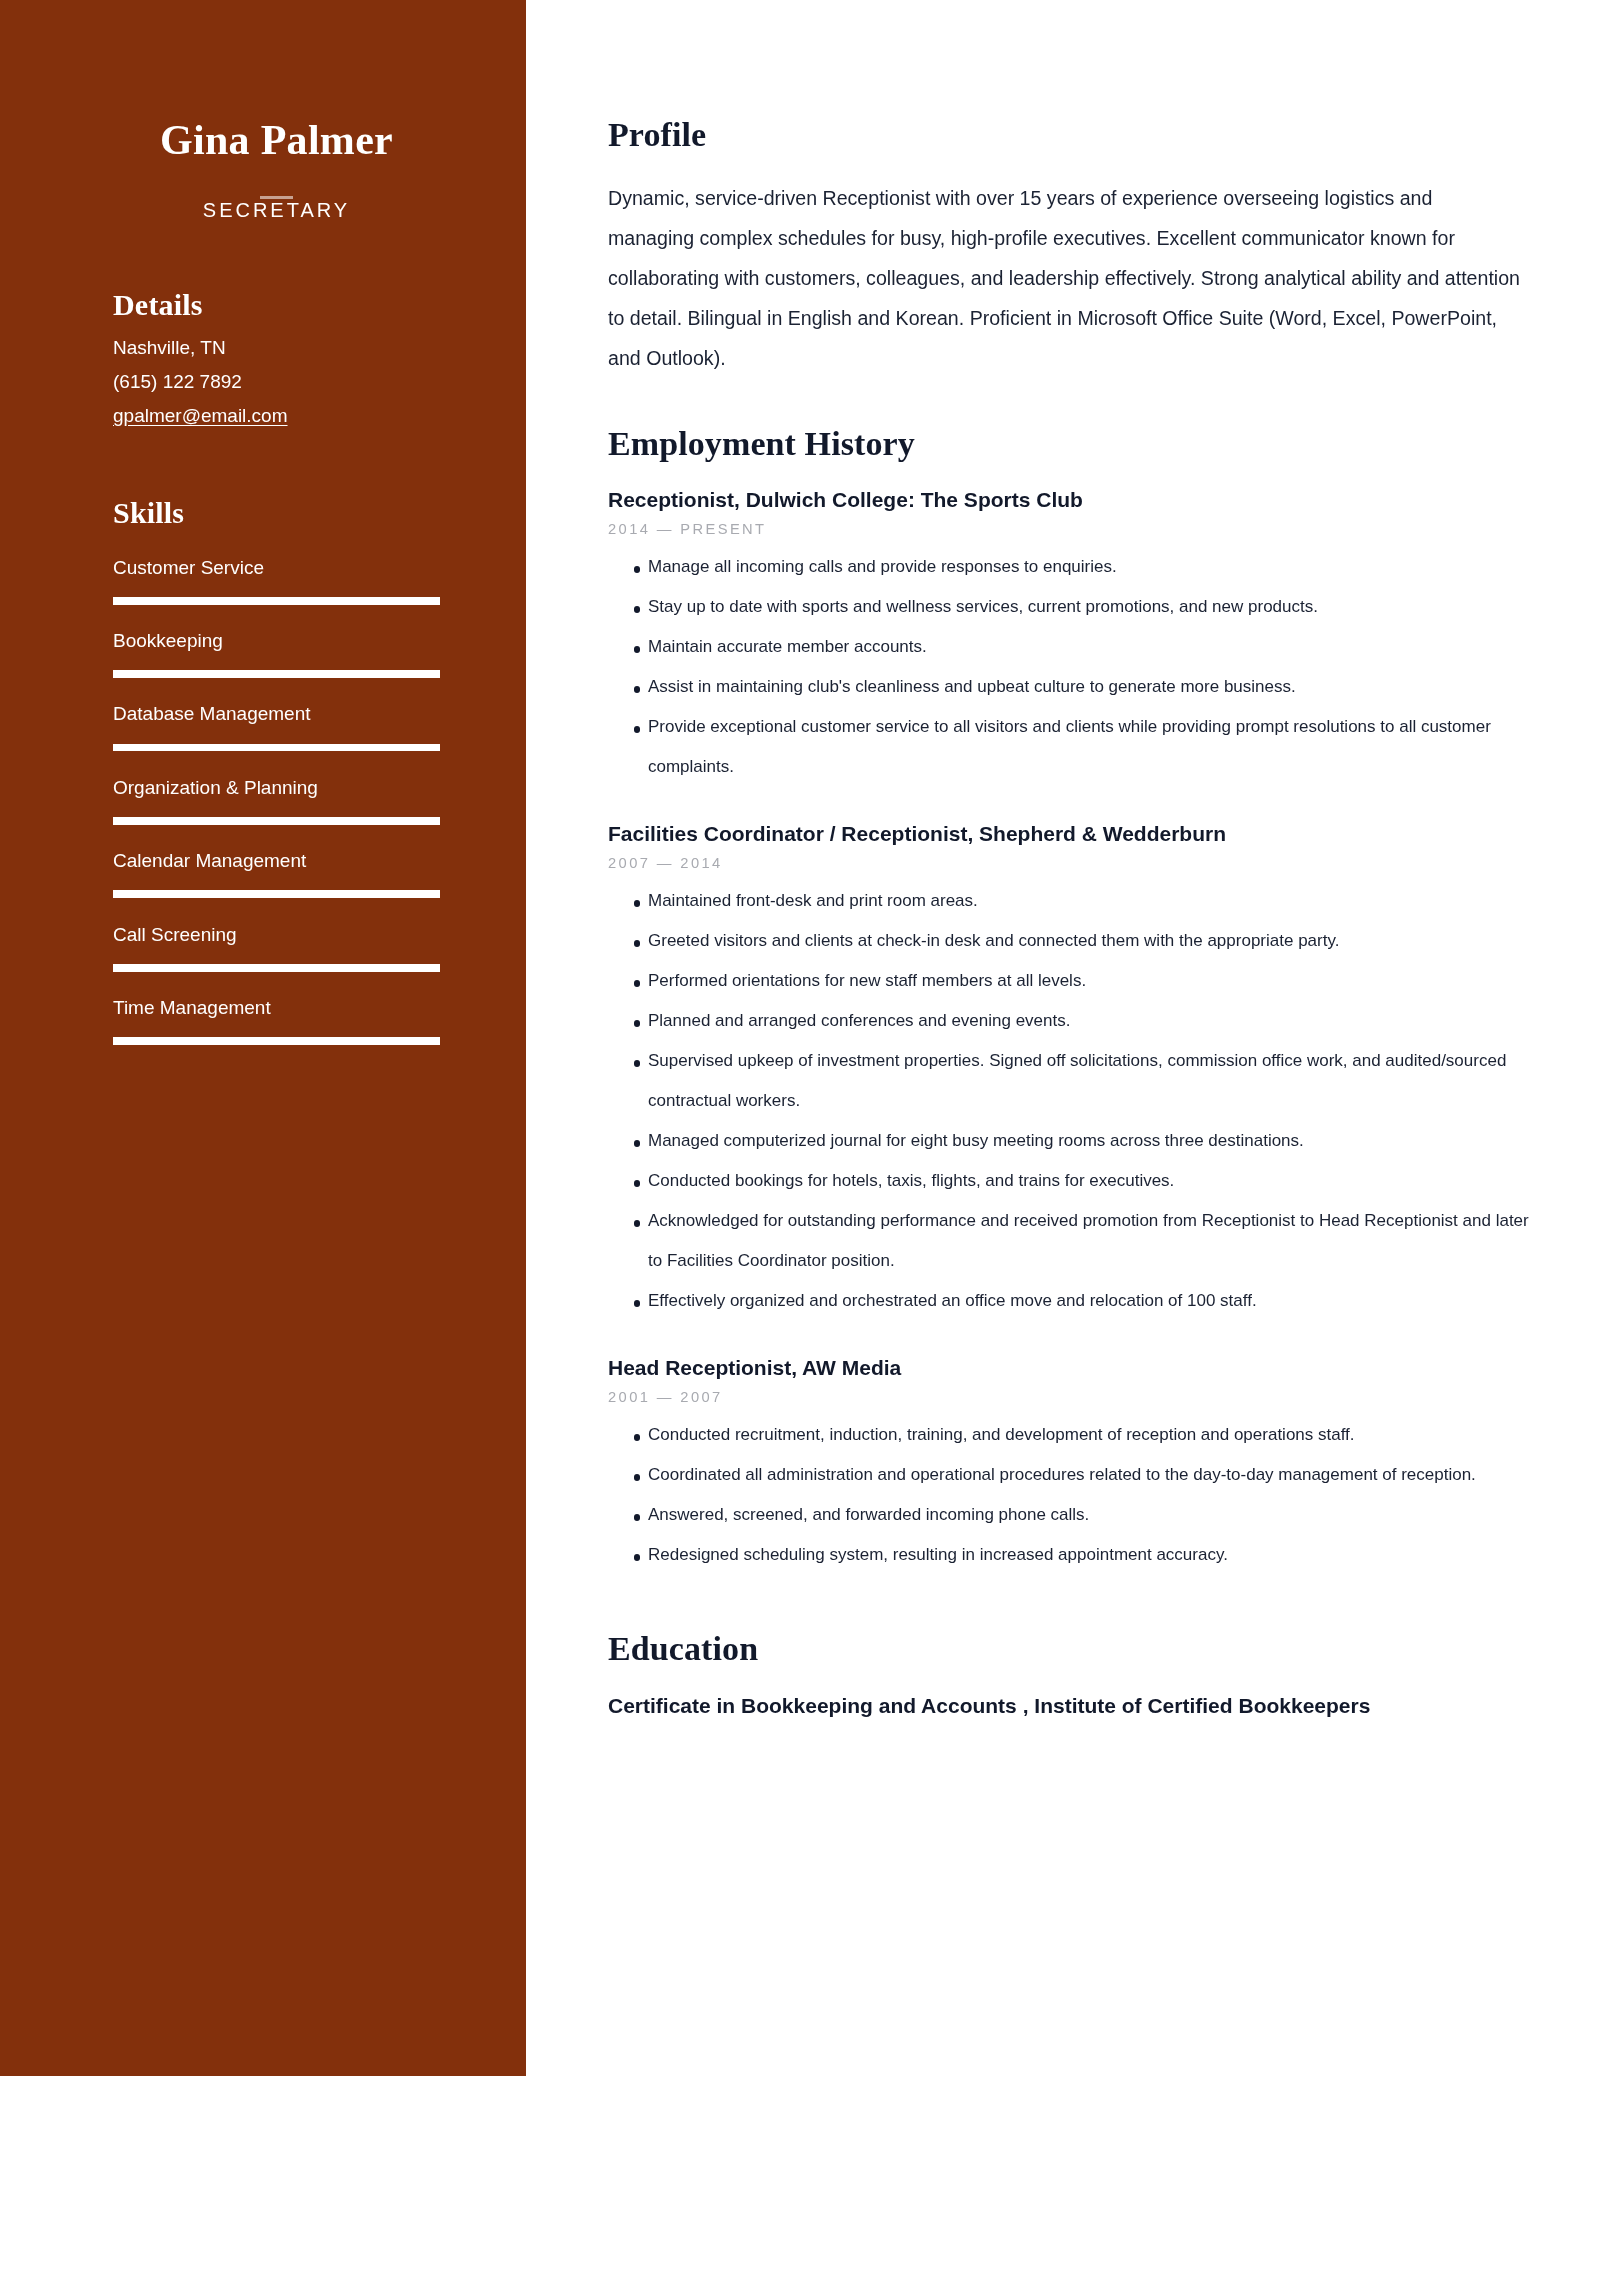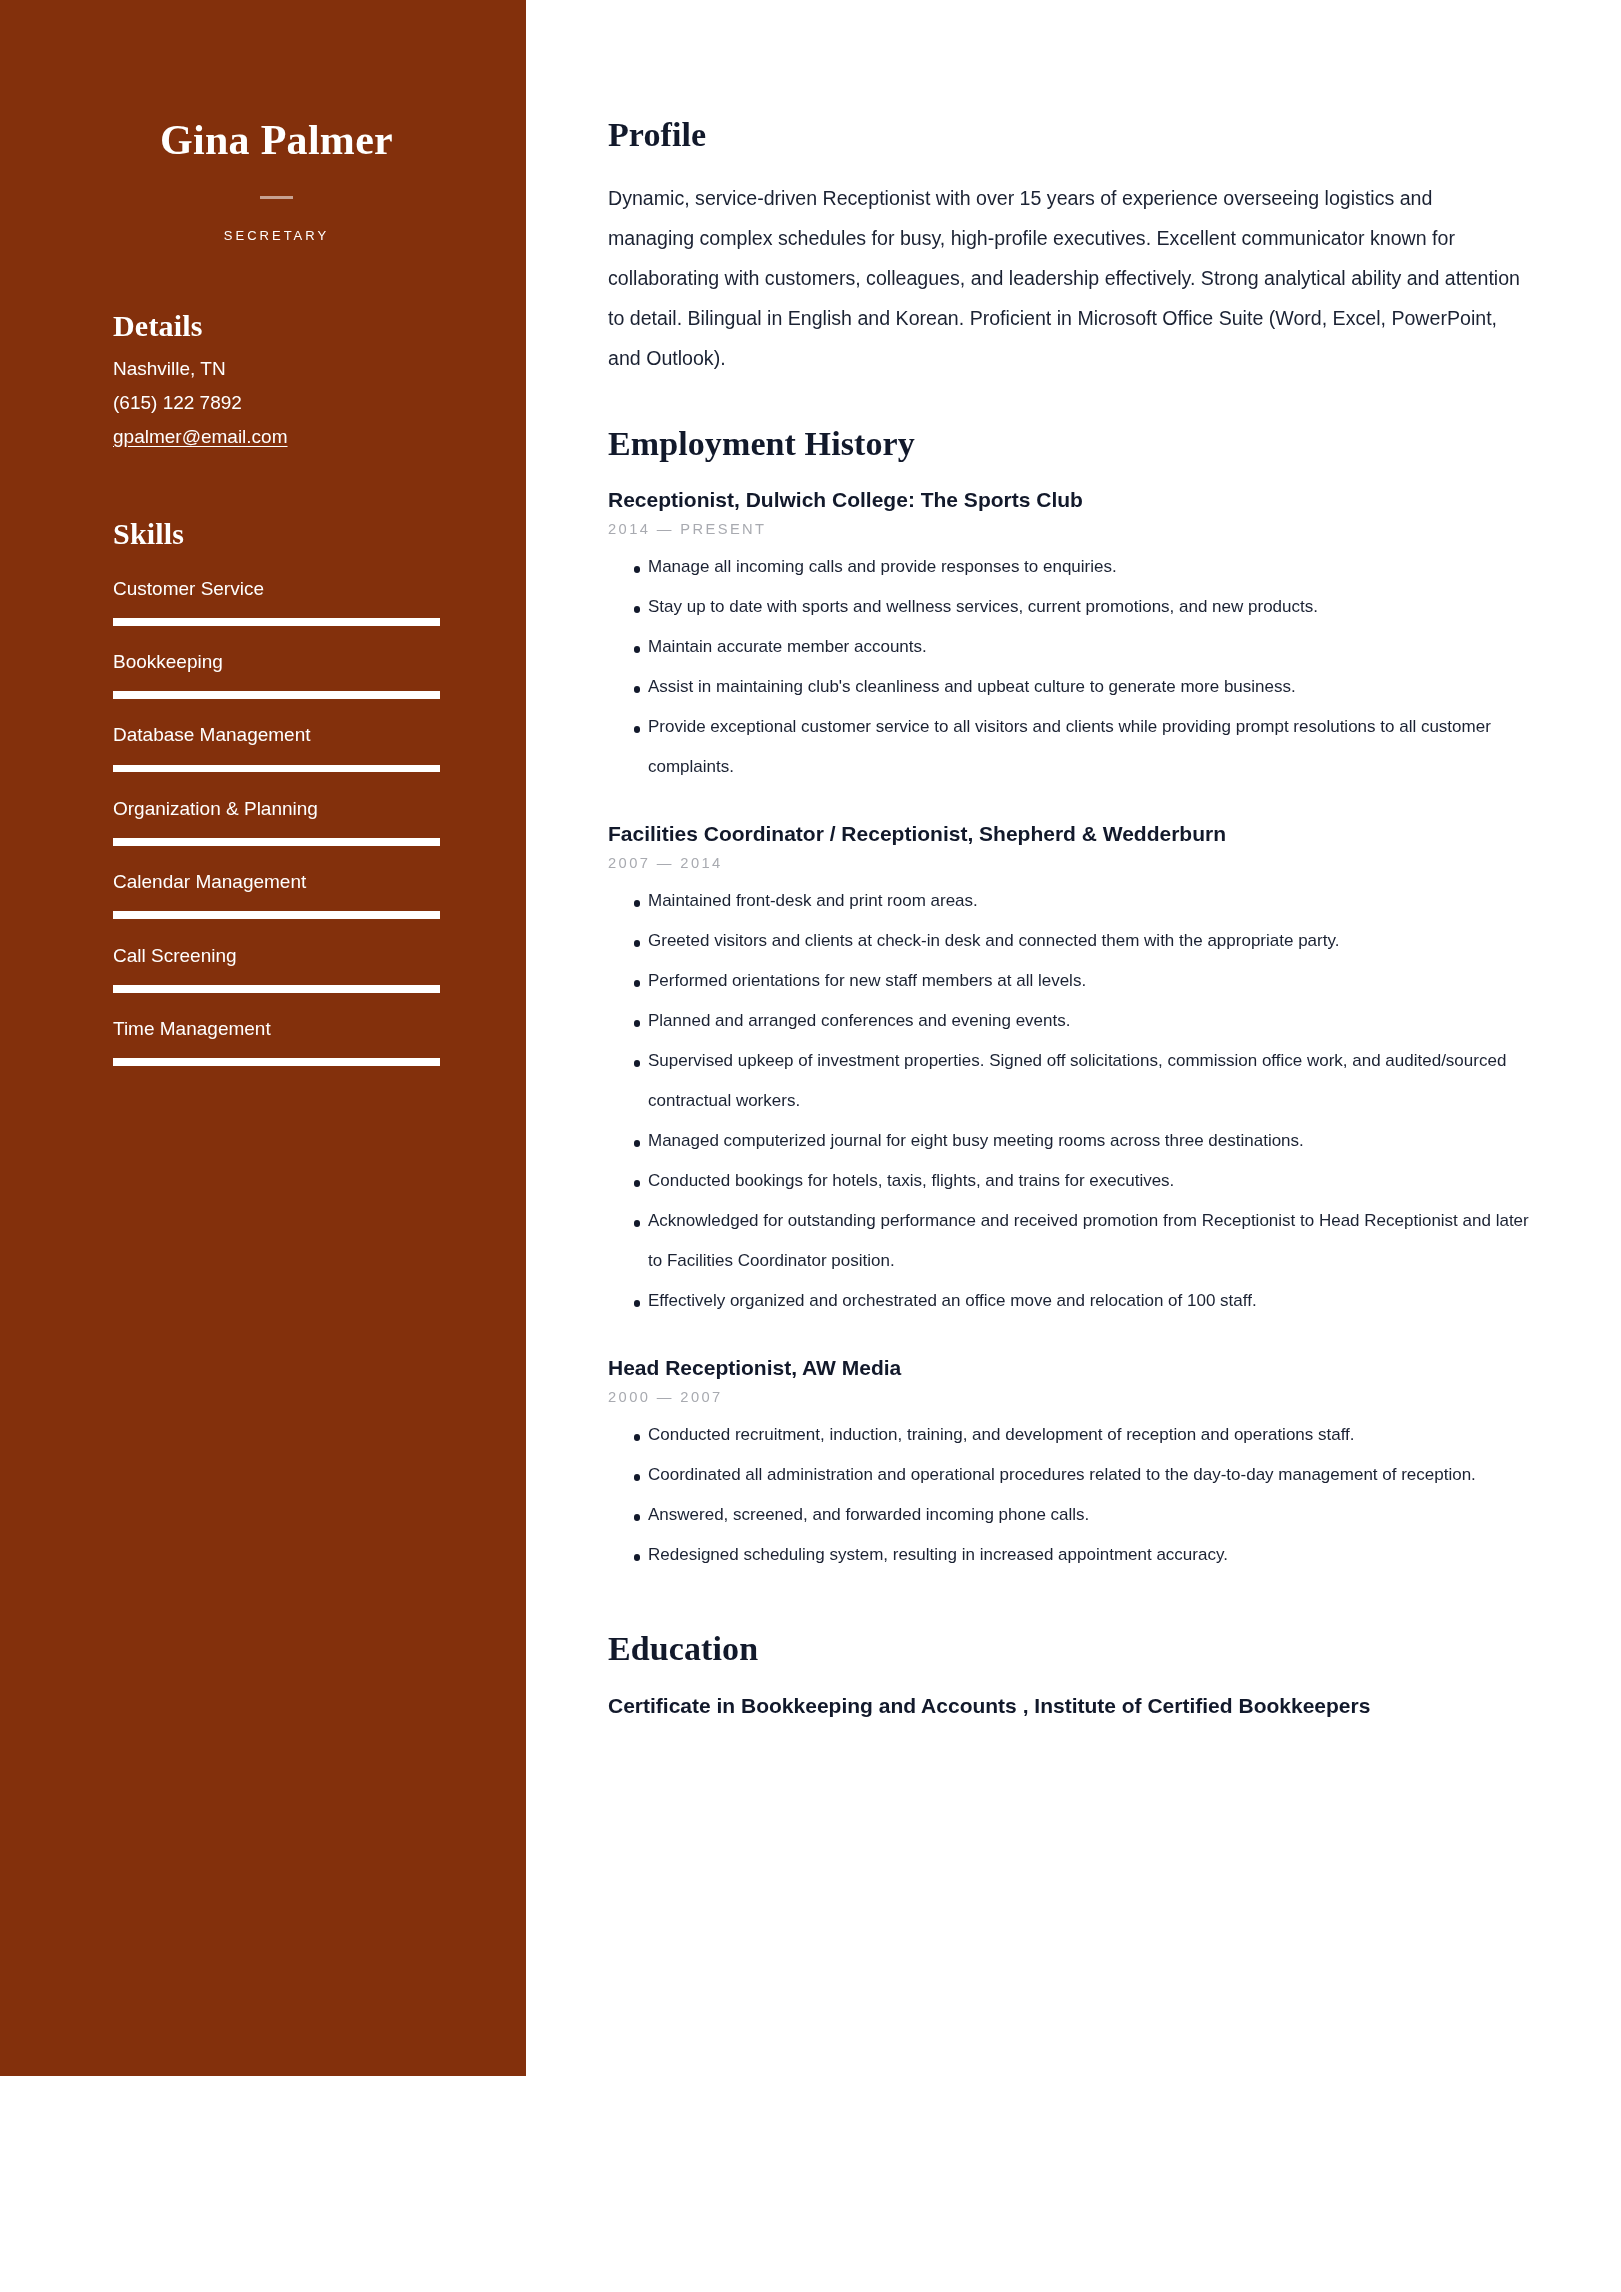--- a/index.html
+++ b/index.html
@@ -51,23 +51,22 @@
 
   .name-rule {
     width: 33px;
     height: 2.9px;
     background: rgba(255,255,255,0.55);
     margin: 32px auto 0 auto;
   }
 
   .job-title {
     text-align: center;
-    font-size: 13px;
+    font-size: 20px;
     letter-spacing: 3px;
-    margin-top: 29px;
     color: #ffffff;
     font-weight: 400;
   }
 
   .sb-heading {
     font-family: "Liberation Serif", serif;
     font-weight: bold;
     font-size: 30px;
     color: #ffffff;
     letter-spacing: 0.2px;
@@ -297,21 +296,21 @@
               <li>Planned and arranged conferences and evening events.</li>
               <li>Supervised upkeep of investment properties. Signed off solicitations, commission office work, and audited/sourced contractual workers.</li>
               <li>Managed computerized journal for eight busy meeting rooms across three destinations.</li>
               <li>Conducted bookings for hotels, taxis, flights, and trains for executives.</li>
               <li>Acknowledged for outstanding performance and received promotion from Receptionist to Head Receptionist and later to Facilities Coordinator position.</li>
               <li>Effectively organized and orchestrated an office move and relocation of 100 staff.</li>
             </ul>
           </div>
           <div class="job">
             <div class="job-heading">Head Receptionist, AW Media</div>
-            <div class="job-dates">2000 — 2007</div>
+            <div class="job-dates">2001 — 2007</div>
             <ul class="job-bullets">
               <li>Conducted recruitment, induction, training, and development of reception and operations staff.</li>
               <li>Coordinated all administration and operational procedures related to the day-to-day management of reception.</li>
               <li>Answered, screened, and forwarded incoming phone calls.</li>
               <li>Redesigned scheduling system, resulting in increased appointment accuracy.</li>
             </ul>
           </div>
         </div>
     </section>
 

